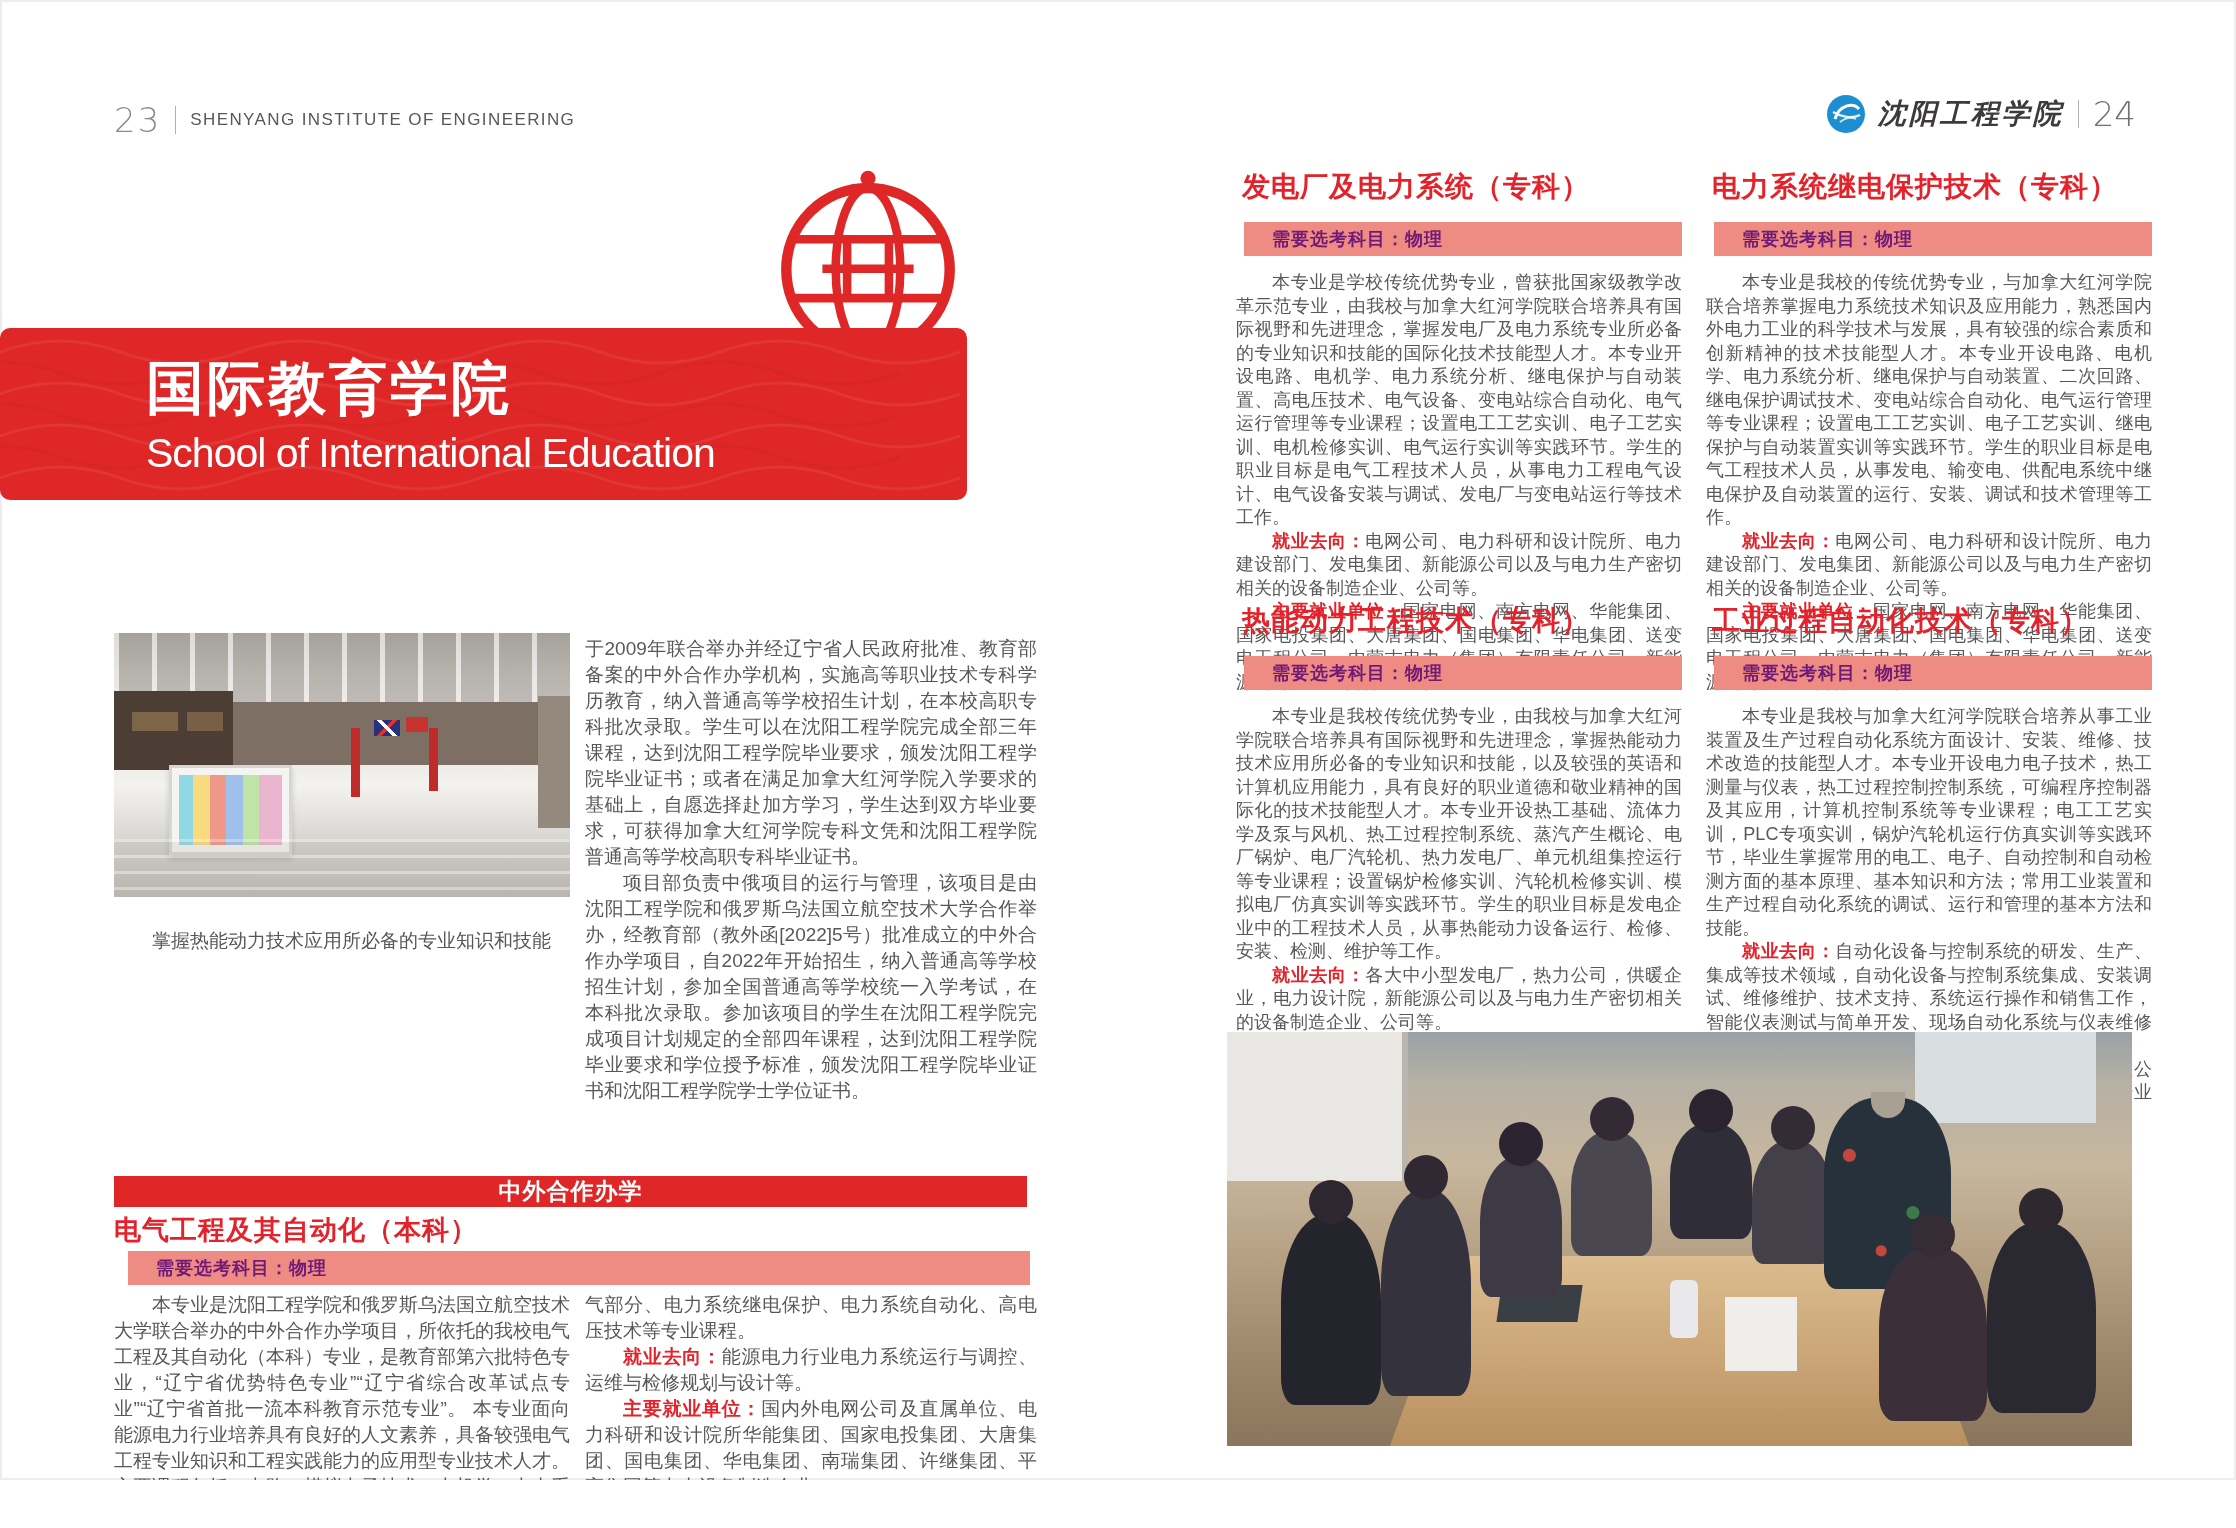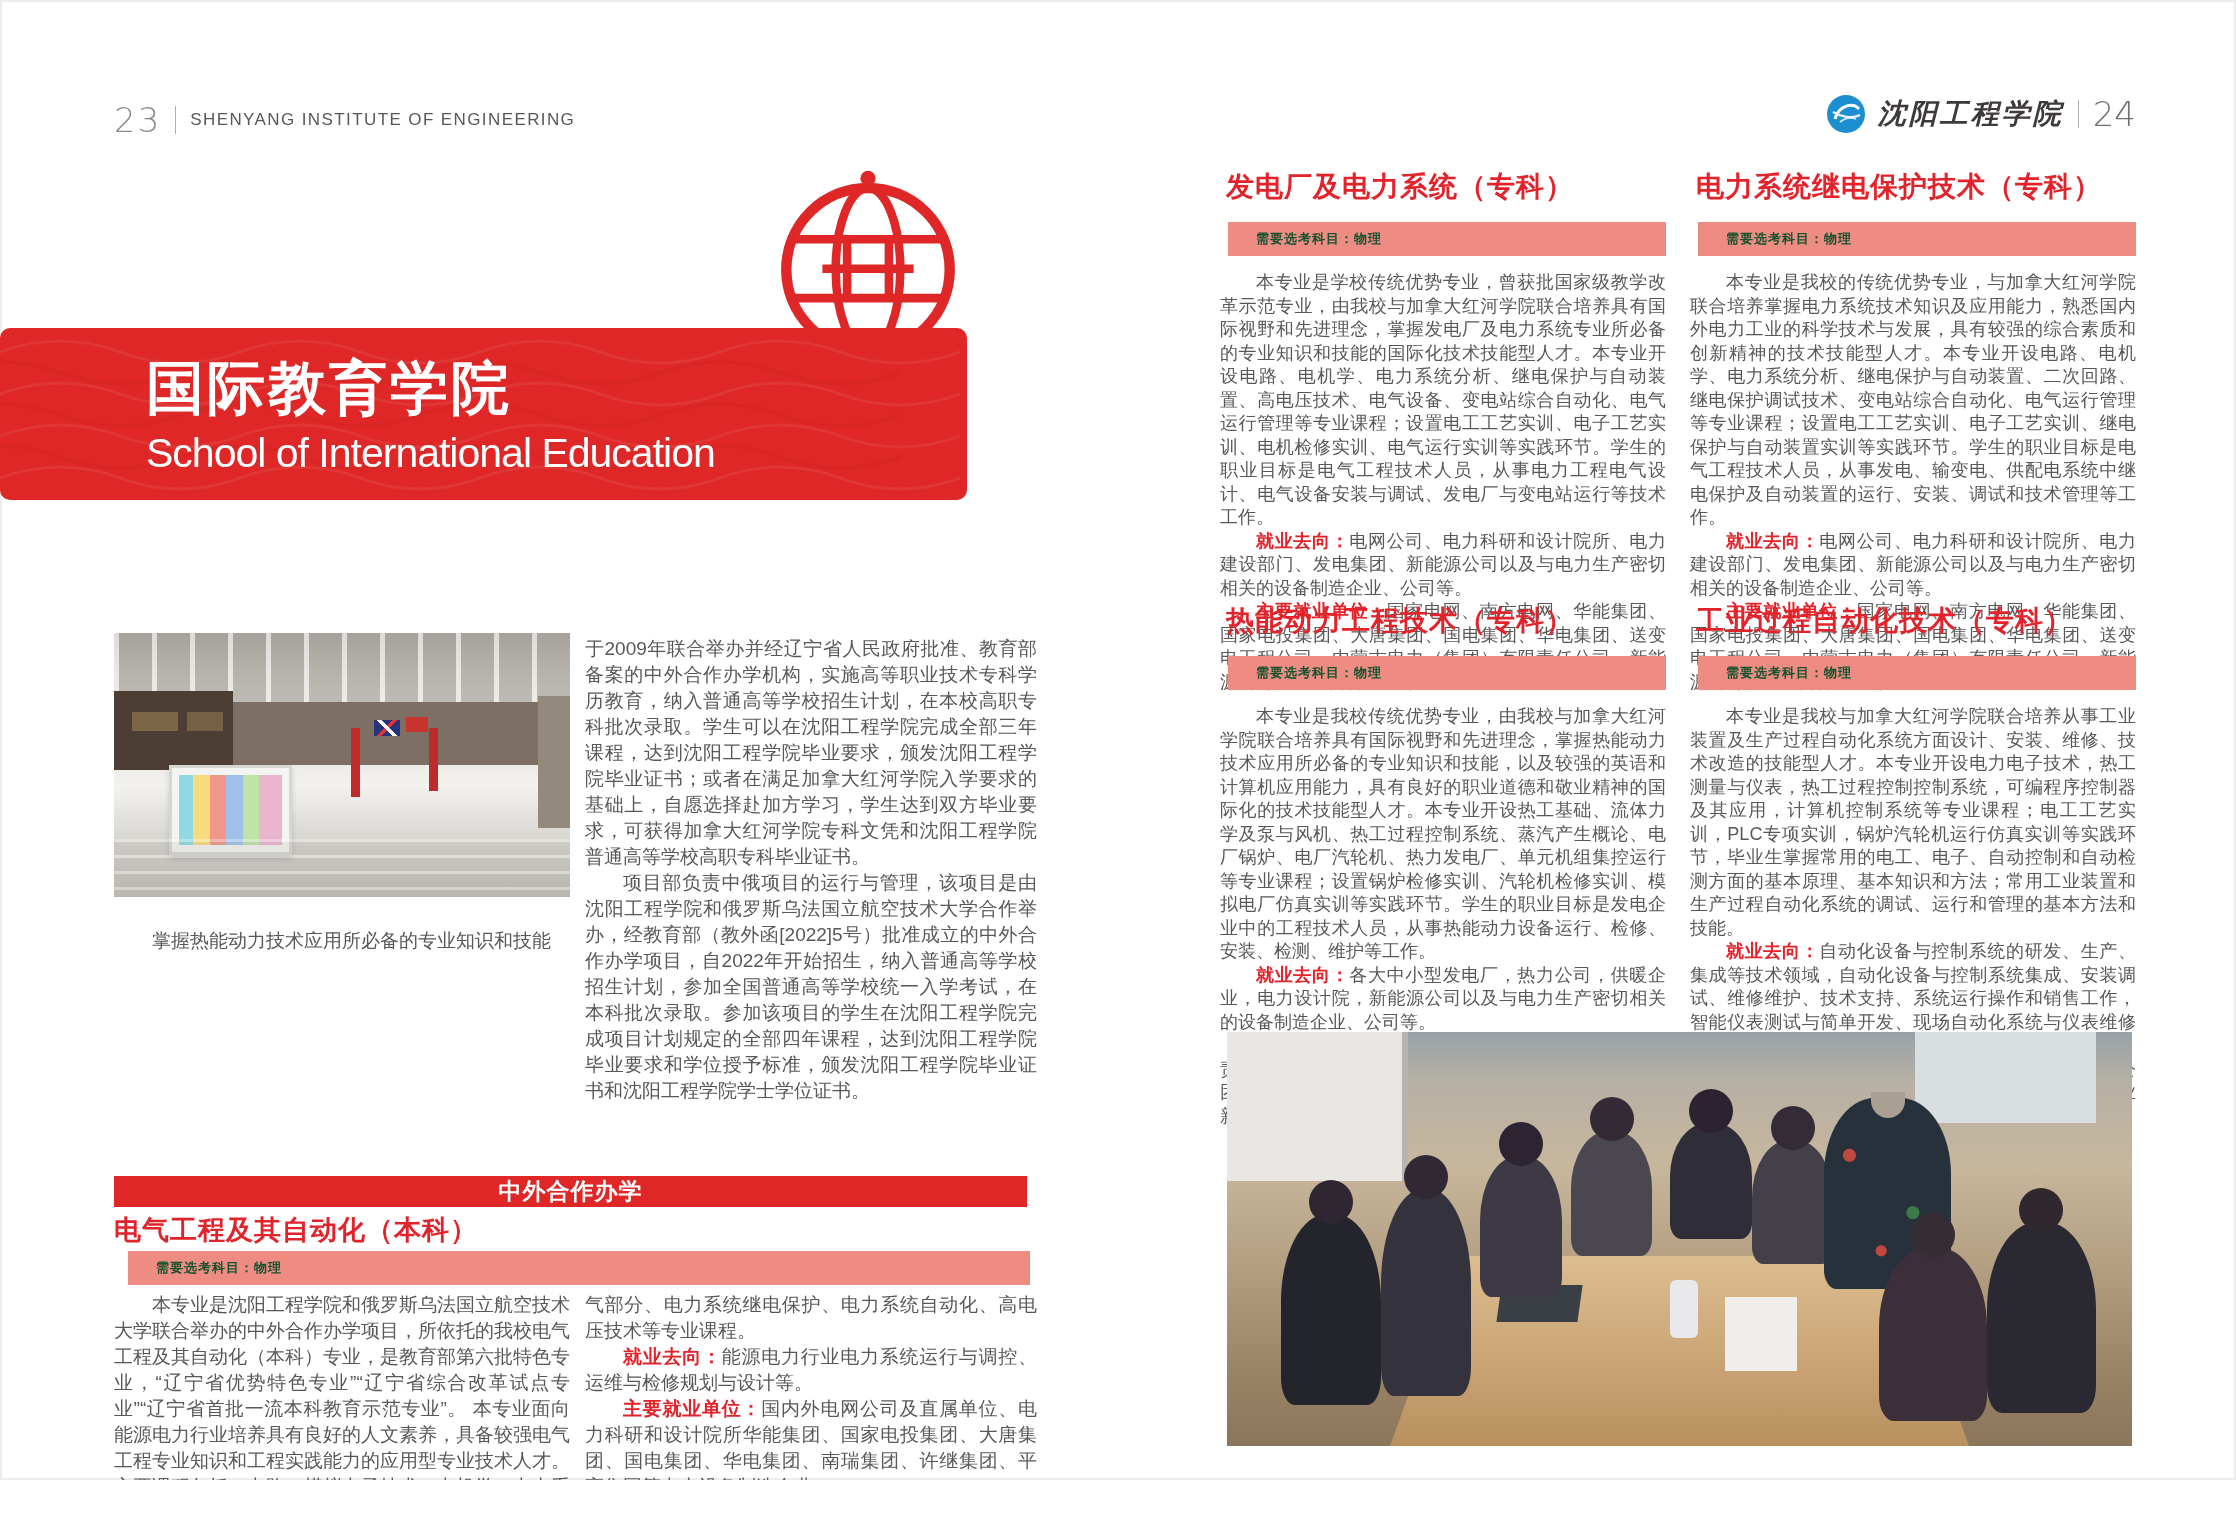--- a/index.html
+++ b/index.html
@@ -80,27 +80,27 @@
   .p { font-size: 19px; line-height: 26px; color: #595757; text-align: justify; }
   .indent { text-indent: 2em; }
   .intro-left { left: 114px; top: 928px; width: 456px; }
   .intro-right { left: 585px; top: 636px; width: 452px; }
   
   .coop-band { position: absolute; left: 114px; top: 1176px; width: 913px; height: 31px; background: #de2726;
     display: flex; align-items: center; justify-content: center; }
   .coop-band span { color: #fff; font-size: 23px; font-weight: bold; letter-spacing: 1px; }
   .coop-title { position: absolute; left: 114px; top: 1212px; font-size: 27px; font-weight: bold; color: #e2232b; letter-spacing: 1px; }
   .pink-bar { background: #ee8c84; height: 34px; display: flex; align-items: center; padding-left: 28px; }
-  .pink-bar span { color: #14532d; font-size: 13px; font-weight: bold; letter-spacing: 1px; }
+  .pink-bar span { color: #701a75; font-size: 18px; font-weight: bold; letter-spacing: 1px; }
   .coop-pink { position: absolute; left: 128px; top: 1251px; width: 902px; }
   .coop-c1 { left: 114px; top: 1292px; width: 456px; }
   .coop-c2 { left: 585px; top: 1292px; width: 452px; }
   .rl { color: #e2232b; font-weight: bold; }
   
-  .prog { position: absolute; width: 446px; }
+  .prog { position: absolute; width: 446px; margin-left: 16px; }
   .prog h3 { font-size: 28px; font-weight: bold; color: #e2232b; letter-spacing: 1px; margin-left: 6px; }
   .prog .pink-bar { margin: 16px 0 0 8px; }
   .prog .pp { font-size: 18px; line-height: 23.5px; color: #595757; text-align: justify; }
   .prog .pp.first { margin-top: 15px; }
   .prog-a1 { left: 1220px; top: 168px; }
   .prog-b1 { left: 1690px; top: 168px; }
   .prog-a2 { left: 1220px; top: 602px; }
   .prog-b2 { left: 1690px; top: 602px; }
 </style>
 </head>

